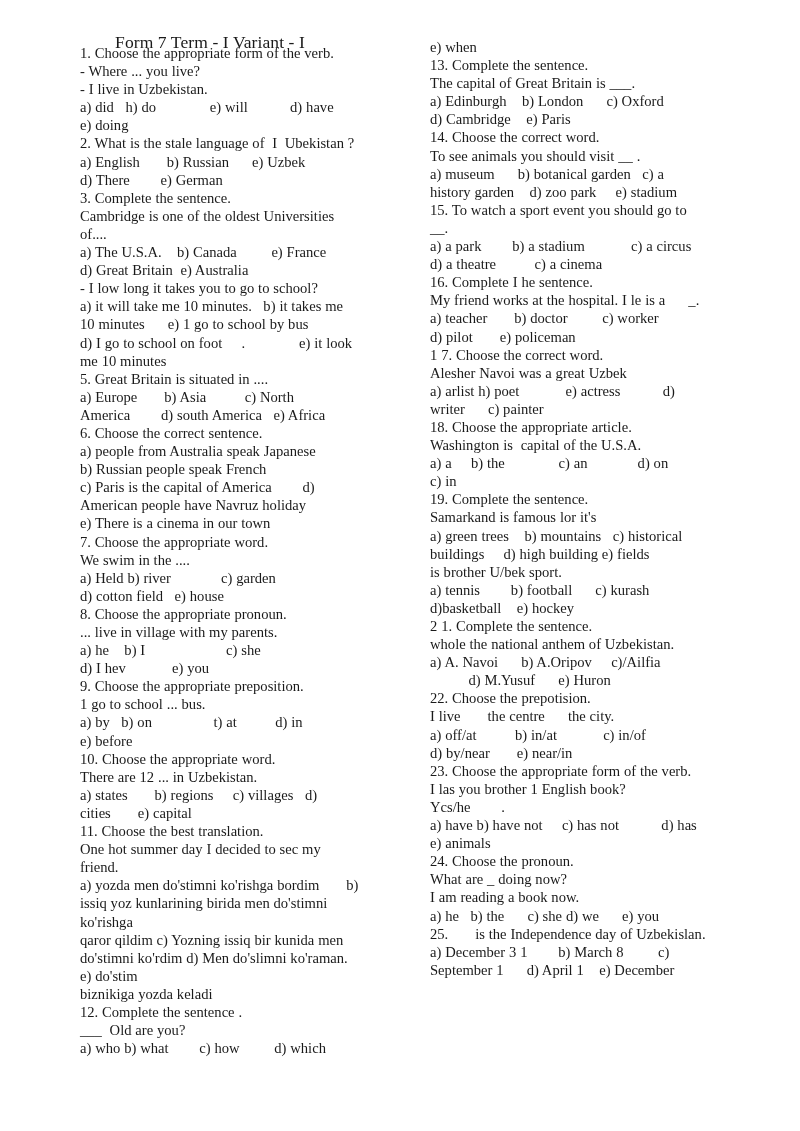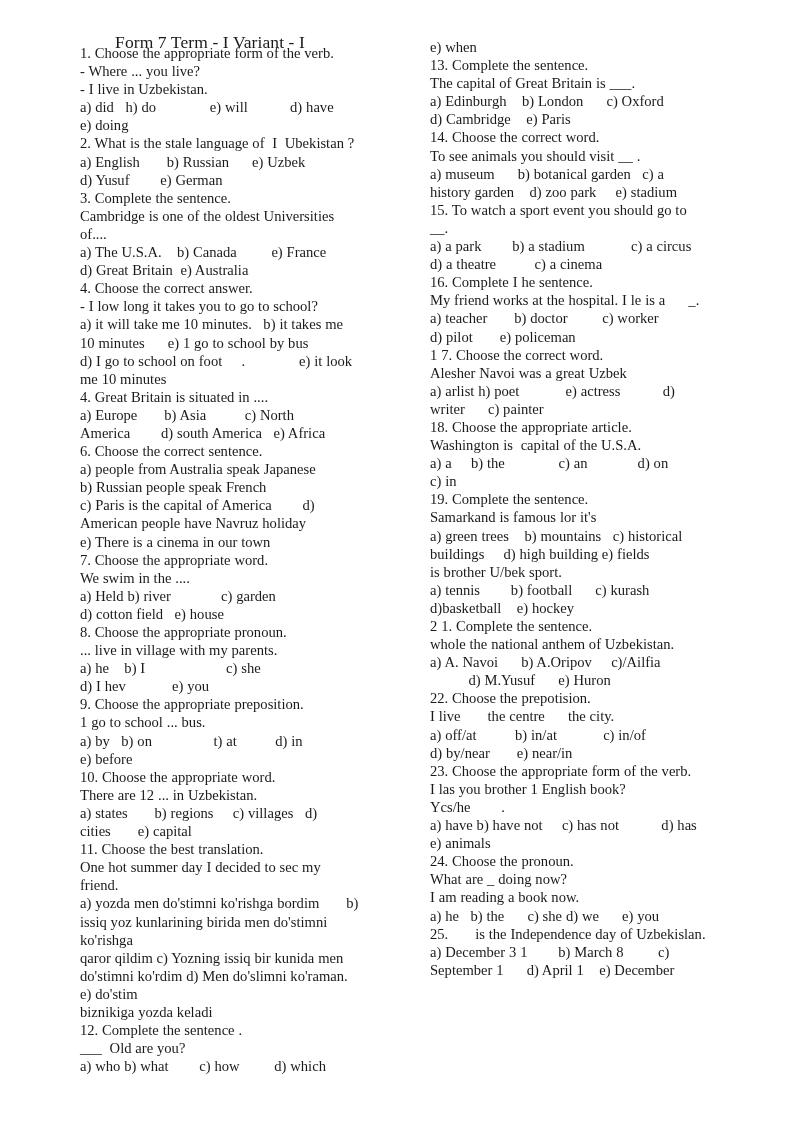--- a/index.html
+++ b/index.html
@@ -61,33 +61,32 @@
   <div class="doc-title">Form 7 Term - I Variant - I</div>
 
   <div class="column column-left">
       <div class="line">1. Choose the appropriate form of the verb.</div>
       <div class="line">- Where ... you live?</div>
       <div class="line">- I live in Uzbekistan.</div>
       <div class="line">a) did   h) do              e) will           d) have</div>
       <div class="line">e) doing</div>
       <div class="line">2. What is the stale language of  I  Ubekistan ?</div>
       <div class="line">a) English       b) Russian      e) Uzbek</div>
-      <div class="line">d) Yusuf        e) German</div>
+      <div class="line">d) There        e) German</div>
       <div class="line">3. Complete the sentence.</div>
       <div class="line">Cambridge is one of the oldest Universities</div>
       <div class="line">of....</div>
       <div class="line">a) The U.S.A.    b) Canada         e) France</div>
       <div class="line">d) Great Britain  e) Australia</div>
-      <div class="line">4. Choose the correct answer.</div>
       <div class="line">- I low long it takes you to go to school?</div>
       <div class="line">a) it will take me 10 minutes.   b) it takes me</div>
       <div class="line">10 minutes      e) 1 go to school by bus</div>
       <div class="line">d) I go to school on foot     .              e) it look</div>
       <div class="line">me 10 minutes</div>
-      <div class="line">4. Great Britain is situated in ....</div>
+      <div class="line">5. Great Britain is situated in ....</div>
       <div class="line">a) Europe       b) Asia          c) North</div>
       <div class="line">America        d) south America   e) Africa</div>
       <div class="line">6. Choose the correct sentence.</div>
       <div class="line">a) people from Australia speak Japanese</div>
       <div class="line">b) Russian people speak French</div>
       <div class="line">c) Paris is the capital of America        d)</div>
       <div class="line">American people have Navruz holiday</div>
       <div class="line">e) There is a cinema in our town</div>
       <div class="line">7. Choose the appropriate word.</div>
       <div class="line">We swim in the ....</div>

